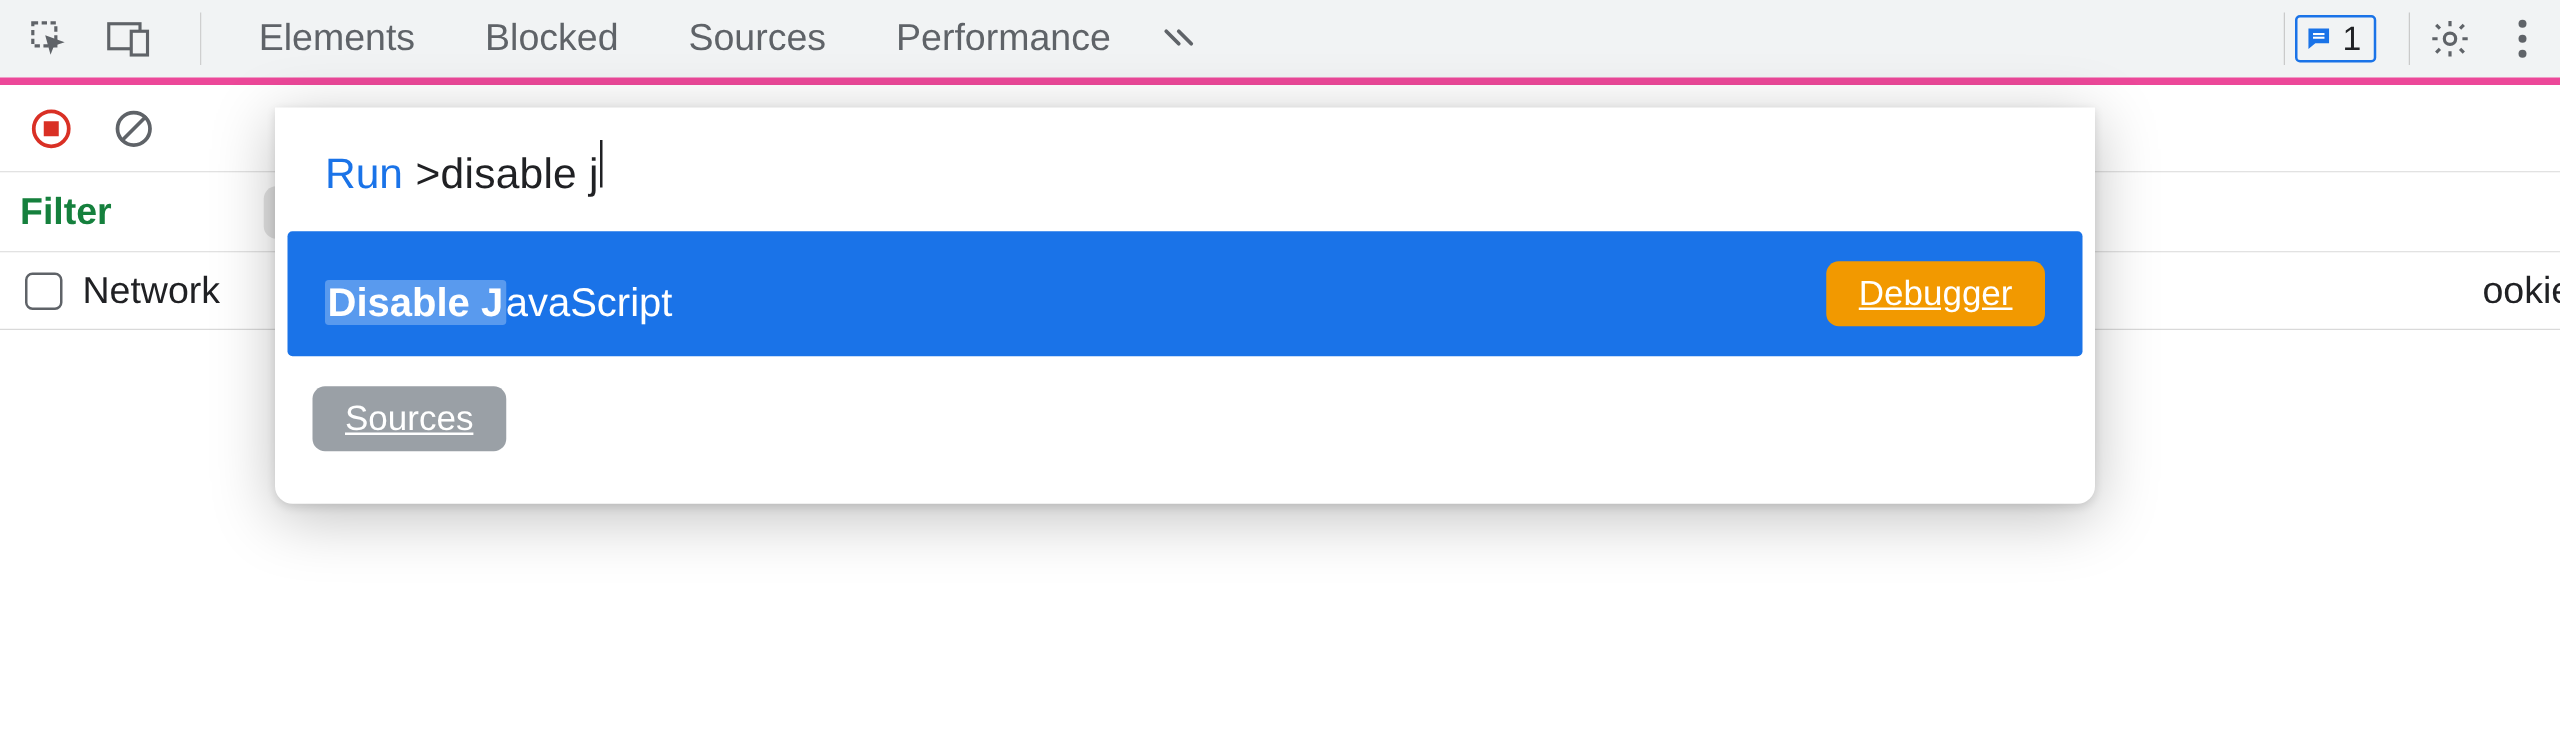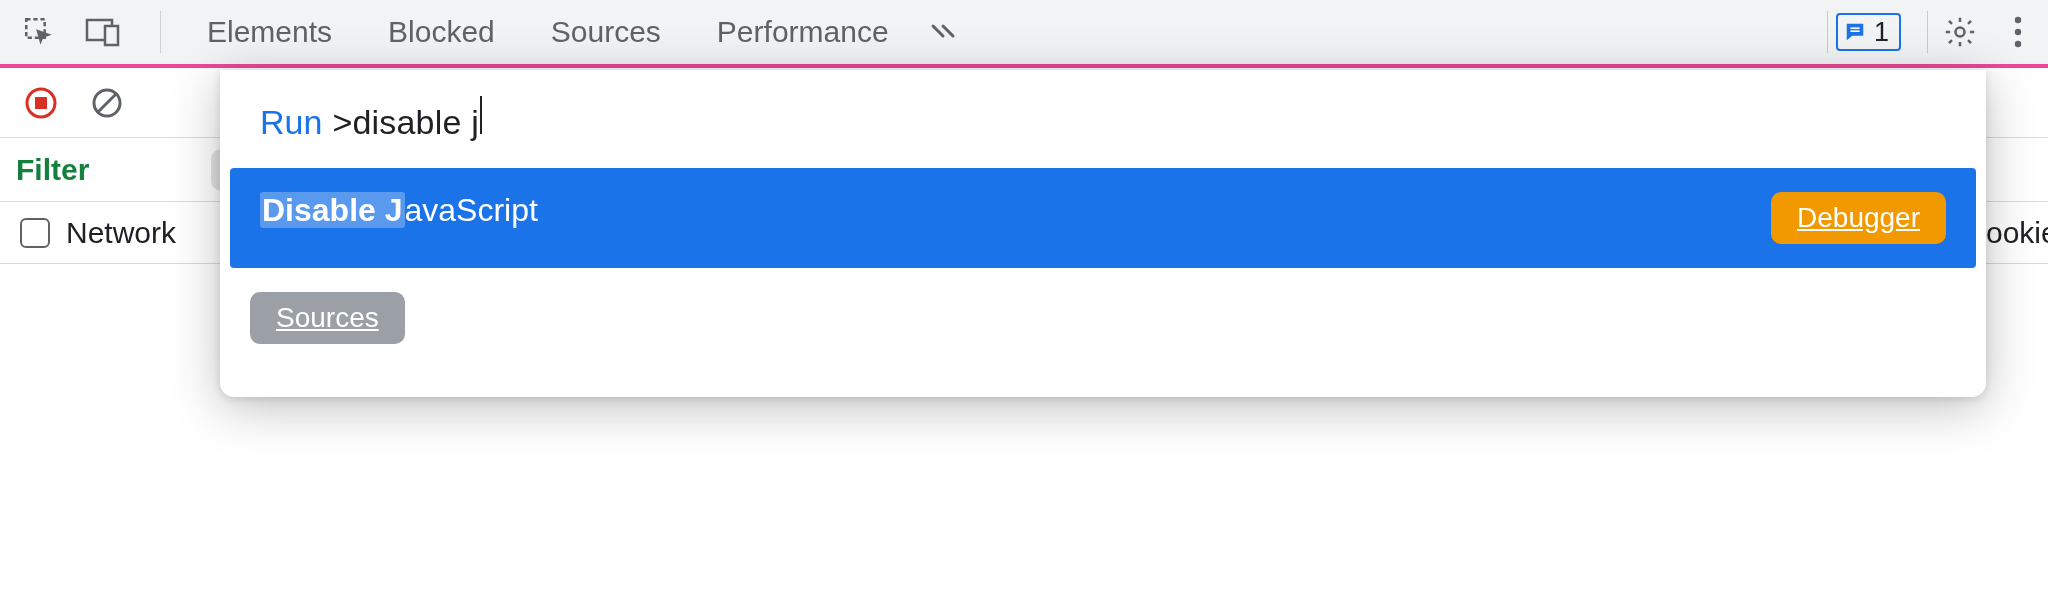--- a/index.html
+++ b/index.html
@@ -4,21 +4,21 @@
 <style>
   * { box-sizing: border-box; margin: 0; padding: 0; }
   html, body { width: 2048px; height: 593px; overflow: hidden; font-family: -apple-system, "Helvetica Neue", Arial, sans-serif; background: #fff; }
 
   
   .tabbar {
     display: flex;
     align-items: center;
     height: 68px;
     background: #f1f3f4;
-    border-bottom: 4px solid #ec4899;
+    border-bottom: 6px solid #ec4899;
     padding-left: 14px;
     color: #5f6368;
     font-size: 30px;
     justify-content: flex-end;
   }
   .tabbar .icon-btn {
     width: 50px;
     height: 50px;
     display: flex;
     align-items: center;
@@ -126,48 +126,48 @@
     left: 1986px;
     top: 216px;
     font-size: 30px;
     color: #202124;
   }
 
   
   .palette {
     position: absolute;
     left: 220px;
-    top: 70px;
-    width: 1766px;
+    top: 86px;
+    width: 1456px;
     background: #ffffff;
     border-radius: 0 0 14px 14px;
     box-shadow: 0 10px 50px rgba(0,0,0,0.25), 0 2px 8px rgba(0,0,0,0.12);
     overflow: hidden;
-    padding-bottom: 29px;
+    padding-bottom: 18px;
   }
   .palette-input-row {
     display: flex;
     align-items: baseline;
     padding: 26px 34px 26px 40px;
     font-size: 34px;
     color: #202124;
   }
   .run-prefix { color: #1a73e8; margin-right: 10px; }
   .palette-query { color: #202124; letter-spacing: .2px; }
   .palette-caret {
     display:inline-block;
     width: 2px; height: 38px;
     background:#202124;
     vertical-align: -6px;
     margin-left: 1px;
   }
 
   .palette-item {
     display: flex;
-    align-items: flex-start;
+    align-items: flex-end;
     justify-content: space-between;
     padding: 24px 30px 24px 30px;
     font-size: 32px;
     gap: 28px;
   }
   .palette-item .title { display: inline; }
   .palette-item .title .match-strong { font-weight: 700; }
   .palette-item .title .rest { font-weight: 400; }
   .palette-item .badge {
     font-size: 28px;

